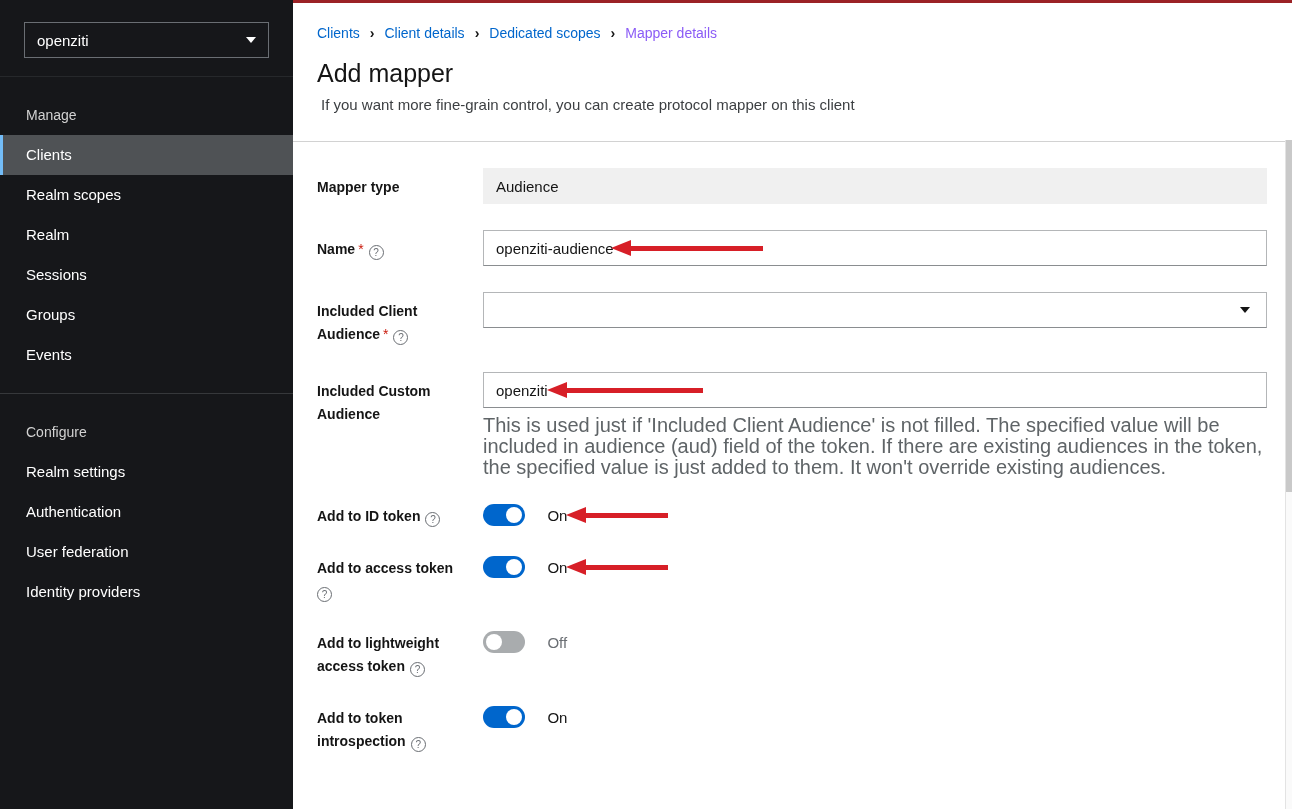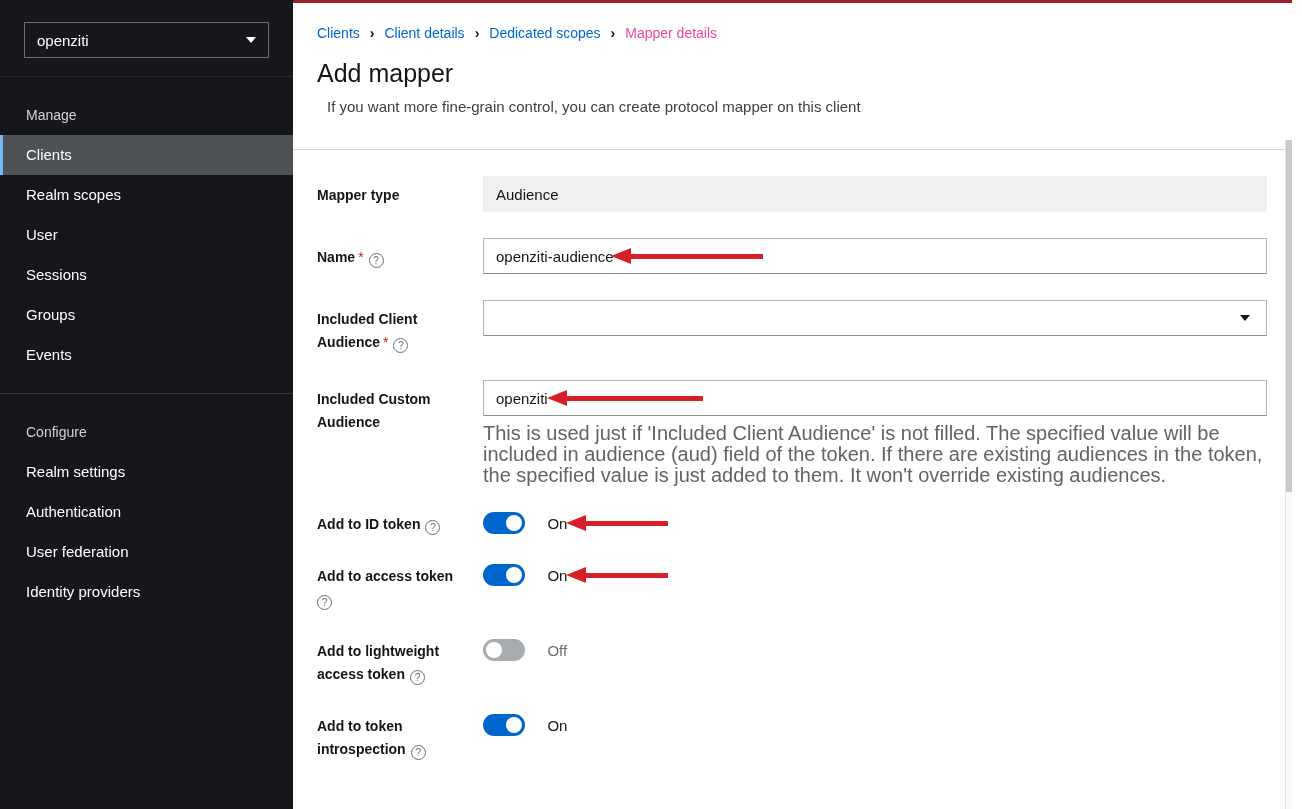--- a/index.html
+++ b/index.html
@@ -40,23 +40,23 @@
   .nav-divider { border-top:1px solid #36383b; margin-top:18px; }
 
   
   .main { flex:1; position:relative; background:#fff; overflow:hidden; }
   .redline { height:3px; background:#9b2226; }
 
   .page-header { padding:22px 25px 24px 24px; border-bottom:1px solid #d2d2d2; }
   .breadcrumb { display:flex; align-items:center; gap:10px; font-size:14px; }
   .crumb-link { color:#0066cc; text-decoration:none; cursor:pointer; }
   .crumb-sep { color:#151515; font-weight:700; font-size:14px; }
-  .crumb-current { color:#ec4899; }
+  .crumb-current { color:#8b5cf6; }
   .page-title { font-size:25px; font-weight:500; color:#151515; margin:18px 0 8px; }
-  .page-subtitle { font-size:15px; color:#3c3f42; margin:10px; }
+  .page-subtitle { font-size:15px; color:#3c3f42; margin:4px; }
 
   
   .form-area { padding:26px 25px 0 24px; }
   .row { display:flex; margin-bottom:26px; }
   .label {
     width:166px; flex-shrink:0;
     font-size:14px; font-weight:700; color:#151515;
     line-height:23px; padding-top:8px; padding-right:12px;
   }
   .req { color:#c9190b; font-weight:400; margin-left:3px; }
@@ -137,21 +137,21 @@
       <div class="realm-selector">
         <span>openziti</span>
         <span class="realm-caret"></span>
       </div>
     </div>
 
     <div class="nav-section-title">Manage</div>
     <nav>
       <div class="nav-item current"><span>Clients</span></div>
       <div class="nav-item"><span>Realm scopes</span></div>
-      <div class="nav-item"><span>User</span></div>
+      <div class="nav-item"><span>Realm</span></div>
       <div class="nav-item"><span>Sessions</span></div>
       <div class="nav-item"><span>Groups</span></div>
       <div class="nav-item"><span>Events</span></div>
     </nav>
 
     <div class="nav-divider"></div>
 
     <div class="nav-section-title">Configure</div>
     <nav>
       <div class="nav-item"><span>Realm settings</span></div>

